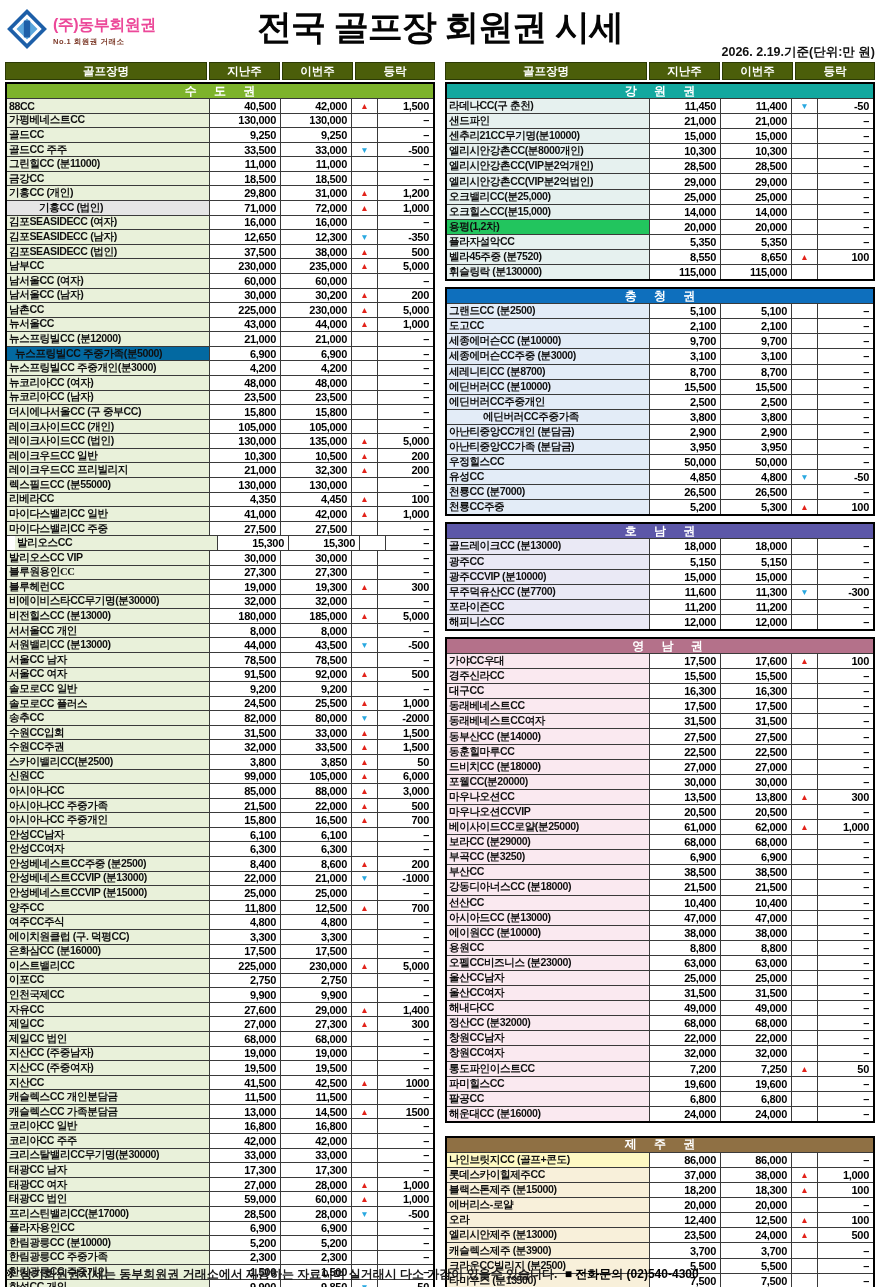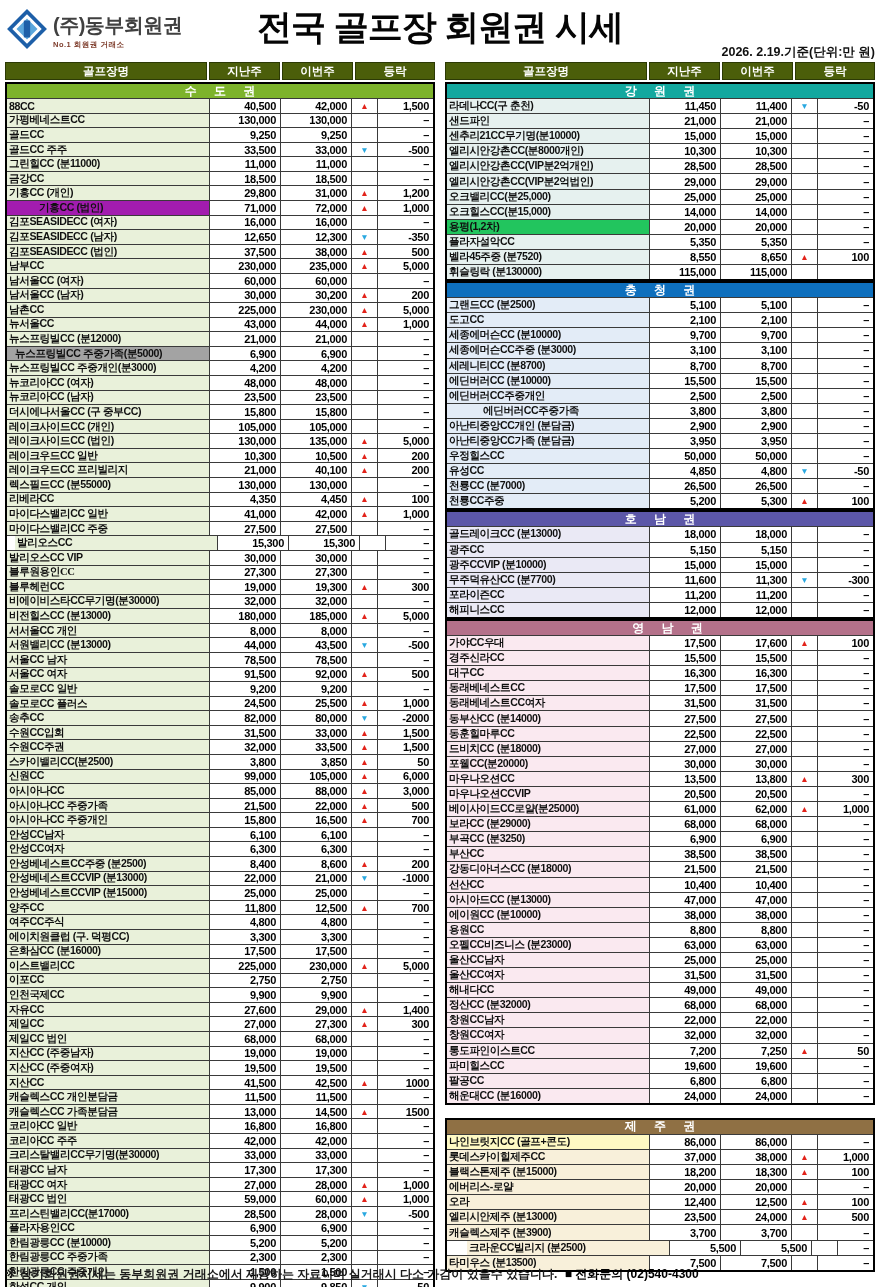--- a/index.html
+++ b/index.html
@@ -1,42 +1,42 @@
 <!DOCTYPE html>
 <html><head>
 <meta charset="utf-8">
 <style>
   html,body{margin:0;padding:0;background:#fff;}
   .page{position:relative;width:880px;height:1287px;background:#fff;overflow:hidden;
         font-family:"Liberation Sans","DejaVu Sans",sans-serif;font-weight:bold;color:#000;}
 
   
   .logo{position:absolute;top:8px;left:6px;display:flex;align-items:center;gap:5px;}
-  .logo-text .company{font-size:20px;font-weight:bold;color:#404040;letter-spacing:-0.5px;}
+  .logo-text .company{font-size:16px;font-weight:bold;color:#ec4899;letter-spacing:-0.5px;}
   .logo-text .tagline{font-size:7.5px;color:#7d3b2a;letter-spacing:0.5px;margin-top:1px;}
   .page-title{position:absolute;top:4px;left:0;right:0;text-align:center;
               font-size:35px;font-weight:900;letter-spacing:-1px;color:#050505;}
   .date-note{position:absolute;top:44px;right:5px;font-size:12.5px;font-weight:bold;color:#111;}
 
   
   .col{position:absolute;top:62px;width:430px;}
   #left-col{left:5px;}
   #right-col{left:445px;}
 
   
   .hdr-row{display:flex;gap:2px;height:18px;margin-bottom:2px;}
   .hdr-cell{background:#4b5e0a;color:#fff;font-size:11.5px;font-weight:bold;
             display:flex;align-items:center;justify-content:center;
             border:1px solid #2c3a05;box-sizing:border-box;}
   .hc-name{width:202px;} .hc-num{width:71px;} .hc-chg{flex:1;}
 
   
   .section{border:2px solid #000;box-sizing:border-box;background:#fff;}
   #left-col .section{margin-top:0px;}
-  #right-col .section{}
+  #right-col .section{margin-top:6px;}
   #right-col .section-gangwon{margin-top:0px;}
   #right-col .section-jeju{margin-top:13px;}
   .region-bar{height:14px;display:flex;align-items:center;justify-content:center;
               color:#fff;font-size:12px;font-weight:bold;letter-spacing:7px;padding-left:7px;
               box-sizing:border-box;}
   .row{display:flex;border-top:1px solid #3a3a3a;background:#fff;}
   #left-col .row{height:13.58px;}
   #right-col .row{height:14.1px;}
   .c{box-sizing:border-box;display:flex;align-items:center;overflow:hidden;white-space:nowrap;}
   .c + .c{border-left:1px solid #3a3a3a;}
@@ -126,21 +126,21 @@
           <div class="c chg">–</div>
         </div>
         <div class="row">
           <div class="c name" style="background: rgb(233, 241, 218);">기흥CC (개인)</div>
           <div class="c num">29,800</div>
           <div class="c num">31,000</div>
           <div class="c arrow up">▲</div>
           <div class="c chg">1,200</div>
         </div>
         <div class="row">
-          <div class="c name" style="background: #a21caf; padding-left: 32px;">기흥CC (법인)</div>
+          <div class="c name" style="background: #e5e5e5; padding-left: 32px;">기흥CC (법인)</div>
           <div class="c num">71,000</div>
           <div class="c num">72,000</div>
           <div class="c arrow up">▲</div>
           <div class="c chg">1,000</div>
         </div>
         <div class="row">
           <div class="c name" style="background: rgb(233, 241, 218);">김포SEASIDECC (여자)</div>
           <div class="c num">16,000</div>
           <div class="c num">16,000</div>
           <div class="c arrow flat"></div>
@@ -196,21 +196,21 @@
           <div class="c chg">1,000</div>
         </div>
         <div class="row">
           <div class="c name" style="background: rgb(233, 241, 218);">뉴스프링빌CC (분12000)</div>
           <div class="c num">21,000</div>
           <div class="c num">21,000</div>
           <div class="c arrow flat"></div>
           <div class="c chg">–</div>
         </div>
         <div class="row">
-          <div class="c name" style="background: #a3a3a3; padding-left: 8px;">뉴스프링빌CC 주중가족(분5000)</div>
+          <div class="c name" style="background: #0369a1; padding-left: 8px;">뉴스프링빌CC 주중가족(분5000)</div>
           <div class="c num">6,900</div>
           <div class="c num">6,900</div>
           <div class="c arrow flat"></div>
           <div class="c chg">–</div>
         </div>
         <div class="row">
           <div class="c name" style="background: rgb(233, 241, 218);">뉴스프링빌CC 주중개인(분3000)</div>
           <div class="c num">4,200</div>
           <div class="c num">4,200</div>
           <div class="c arrow flat"></div>
@@ -254,21 +254,21 @@
         <div class="row">
           <div class="c name" style="background: rgb(233, 241, 218);">레이크우드CC 일반</div>
           <div class="c num">10,300</div>
           <div class="c num">10,500</div>
           <div class="c arrow up">▲</div>
           <div class="c chg">200</div>
         </div>
         <div class="row">
           <div class="c name" style="background: rgb(233, 241, 218);">레이크우드CC 프리빌리지</div>
           <div class="c num">21,000</div>
-          <div class="c num">40,100</div>
+          <div class="c num">32,300</div>
           <div class="c arrow up">▲</div>
           <div class="c chg">200</div>
         </div>
         <div class="row">
           <div class="c name" style="background: rgb(233, 241, 218);">렉스필드CC (분55000)</div>
           <div class="c num">130,000</div>
           <div class="c num">130,000</div>
           <div class="c arrow flat"></div>
           <div class="c chg">–</div>
         </div>
@@ -1165,21 +1165,21 @@
           <div class="c chg">500</div>
         </div>
         <div class="row">
           <div class="c name" style="background: rgb(248, 240, 218);">캐슬렉스제주 (분3900)</div>
           <div class="c num">3,700</div>
           <div class="c num">3,700</div>
           <div class="c arrow flat"></div>
           <div class="c chg">–</div>
         </div>
         <div class="row">
-          <div class="c name" style="background: rgb(248, 240, 218); margin-left: 20px;">크라운CC빌리지 (분2500)</div>
+          <div class="c name" style="background: rgb(248, 240, 218);">크라운CC빌리지 (분2500)</div>
           <div class="c num">5,500</div>
           <div class="c num">5,500</div>
           <div class="c arrow flat"></div>
           <div class="c chg">–</div>
         </div>
         <div class="row">
           <div class="c name" style="background: rgb(248, 240, 218);">타미우스 (분13500)</div>
           <div class="c num">7,500</div>
           <div class="c num">7,500</div>
           <div class="c arrow flat"></div>

